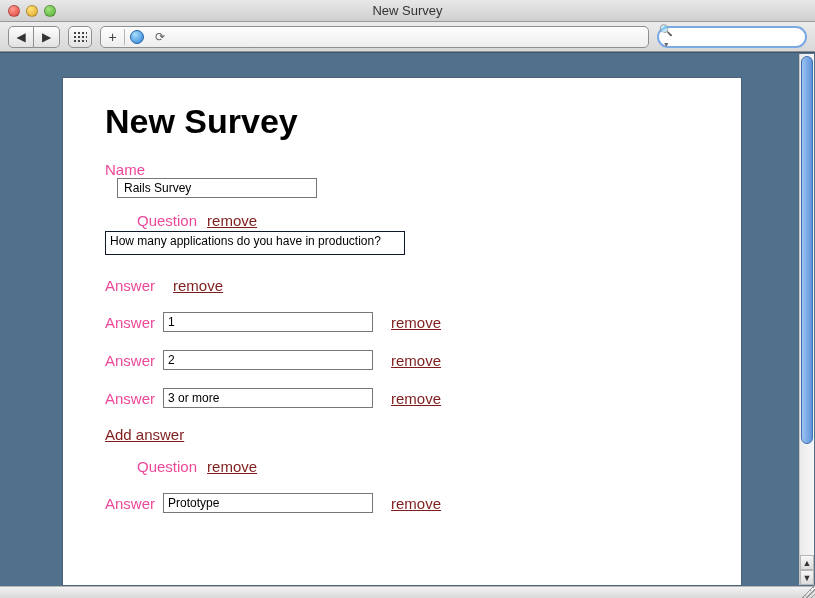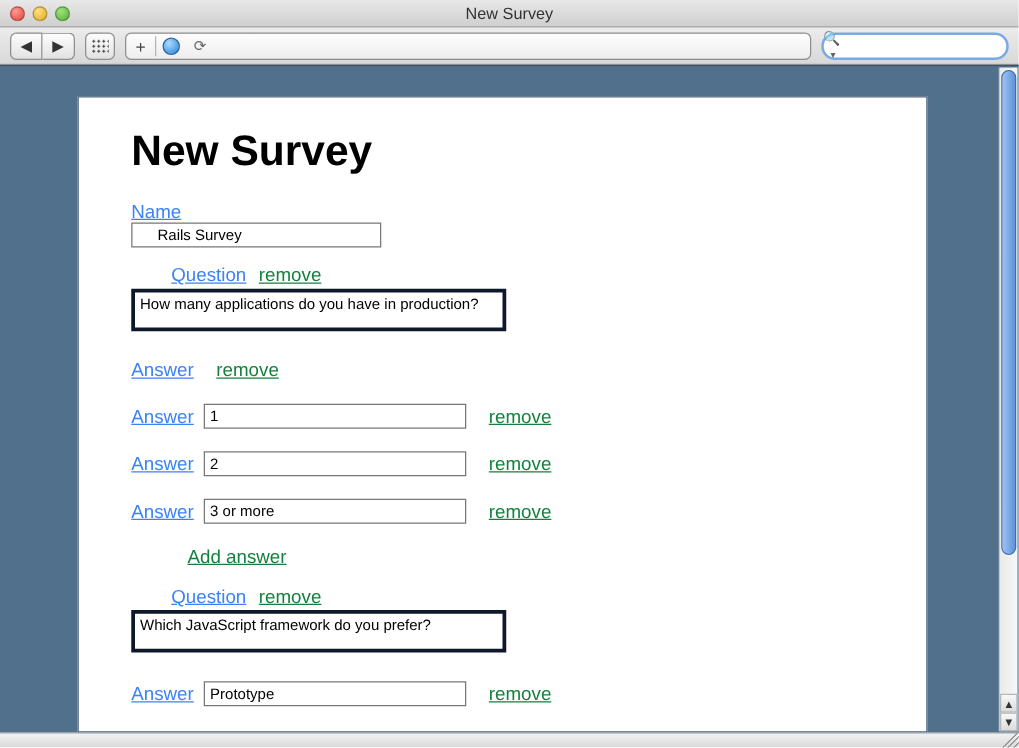--- a/index.html
+++ b/index.html
@@ -66,32 +66,32 @@
   }
   .page-container {
     position:absolute; top:24px; left:62px;
     width:680px; height:calc(100% - 24px);
     background:#fff; border:1px solid #4a627b;
     padding: 24px 42px 10px 42px;
     overflow:hidden;
   }
   h1 { font-size:34px; font-weight:800; font-family: Arial, sans-serif; margin-bottom:20px; }
   .field-row { margin-bottom:14px; }
-  .lbl { font-size:15px; color:#3b82f6;text-decoration:underline; }
+  .lbl { font-size:15px; color:#ec4899; }
   .inline-gap { display:flex; align-items:center; gap:10px; margin-bottom:2px;margin-left:32px;}
-  .name-input { width:200px; height:20px; border:1px solid #777; font-size:12px; padding:1px 20px; font-family:inherit; }
+  .name-input { width:200px; height:20px; border:1px solid #777; font-size:12px; padding:1px 6px; font-family:inherit;margin-left:12px; }
   .qtext {
-    width:300px; height:34px; border:3px solid #0f172a; font-size:12px; padding:2px 4px;
+    width:300px; height:24px; border:1px solid #0f172a; font-size:12px; padding:2px 4px;
     font-family:inherit; resize:none;
   }
   .answer-row { display:flex; align-items:center; gap:8px; margin-top:18px;}
   .ans-input { width:210px; height:20px; border:1px solid #777; font-size:12px; padding:1px 4px; font-family:inherit;}
-  .link { color:#15803d; text-decoration:underline; cursor:pointer; font-size:15px; }
+  .link { color:#7f1d1d; text-decoration:underline; cursor:pointer; font-size:15px; }
   .remove-link { margin-left:10px; }
-  .add-answer { margin-top:18px; display:inline-block;margin-left:45px; }
+  .add-answer { margin-top:18px; display:inline-block; }
 
   
   .scrollbar {
     position:absolute; right:1px; top:1px; bottom:1px; width:15px;
     background:linear-gradient(90deg,#eaeaea,#f7f7f7);
     border-left:1px solid #c5c5c5;
     display:flex; flex-direction:column; align-items:center;
   }
   .sb-btn { height:15px; width:100%; display:flex; align-items:center; justify-content:center; font-size:9px; color:#333; background:linear-gradient(#f8f8f8,#dcdcdc); border:1px solid #b7b7b7; }
   .sb-track { flex:1; width:100%; position:relative; margin:2px 0;}
@@ -189,21 +189,20 @@
       </div>
 
       <a class="link add-answer">Add answer</a>
     </div>
 
     <div class="field-row" style="margin-top:6px;">
       <div class="inline-gap">
         <span class="lbl">Question</span>
         <a class="link">remove</a>
       </div>
-      <textarea class="qtext" style="">Which JavaScript framework do you prefer?</textarea>
 
       <div class="answer-row">
         <span class="lbl">Answer</span>
         <input class="ans-input" value="Prototype" style="">
         <a class="link remove-link">remove</a>
       </div>
     </div>
 
   </div>
 

